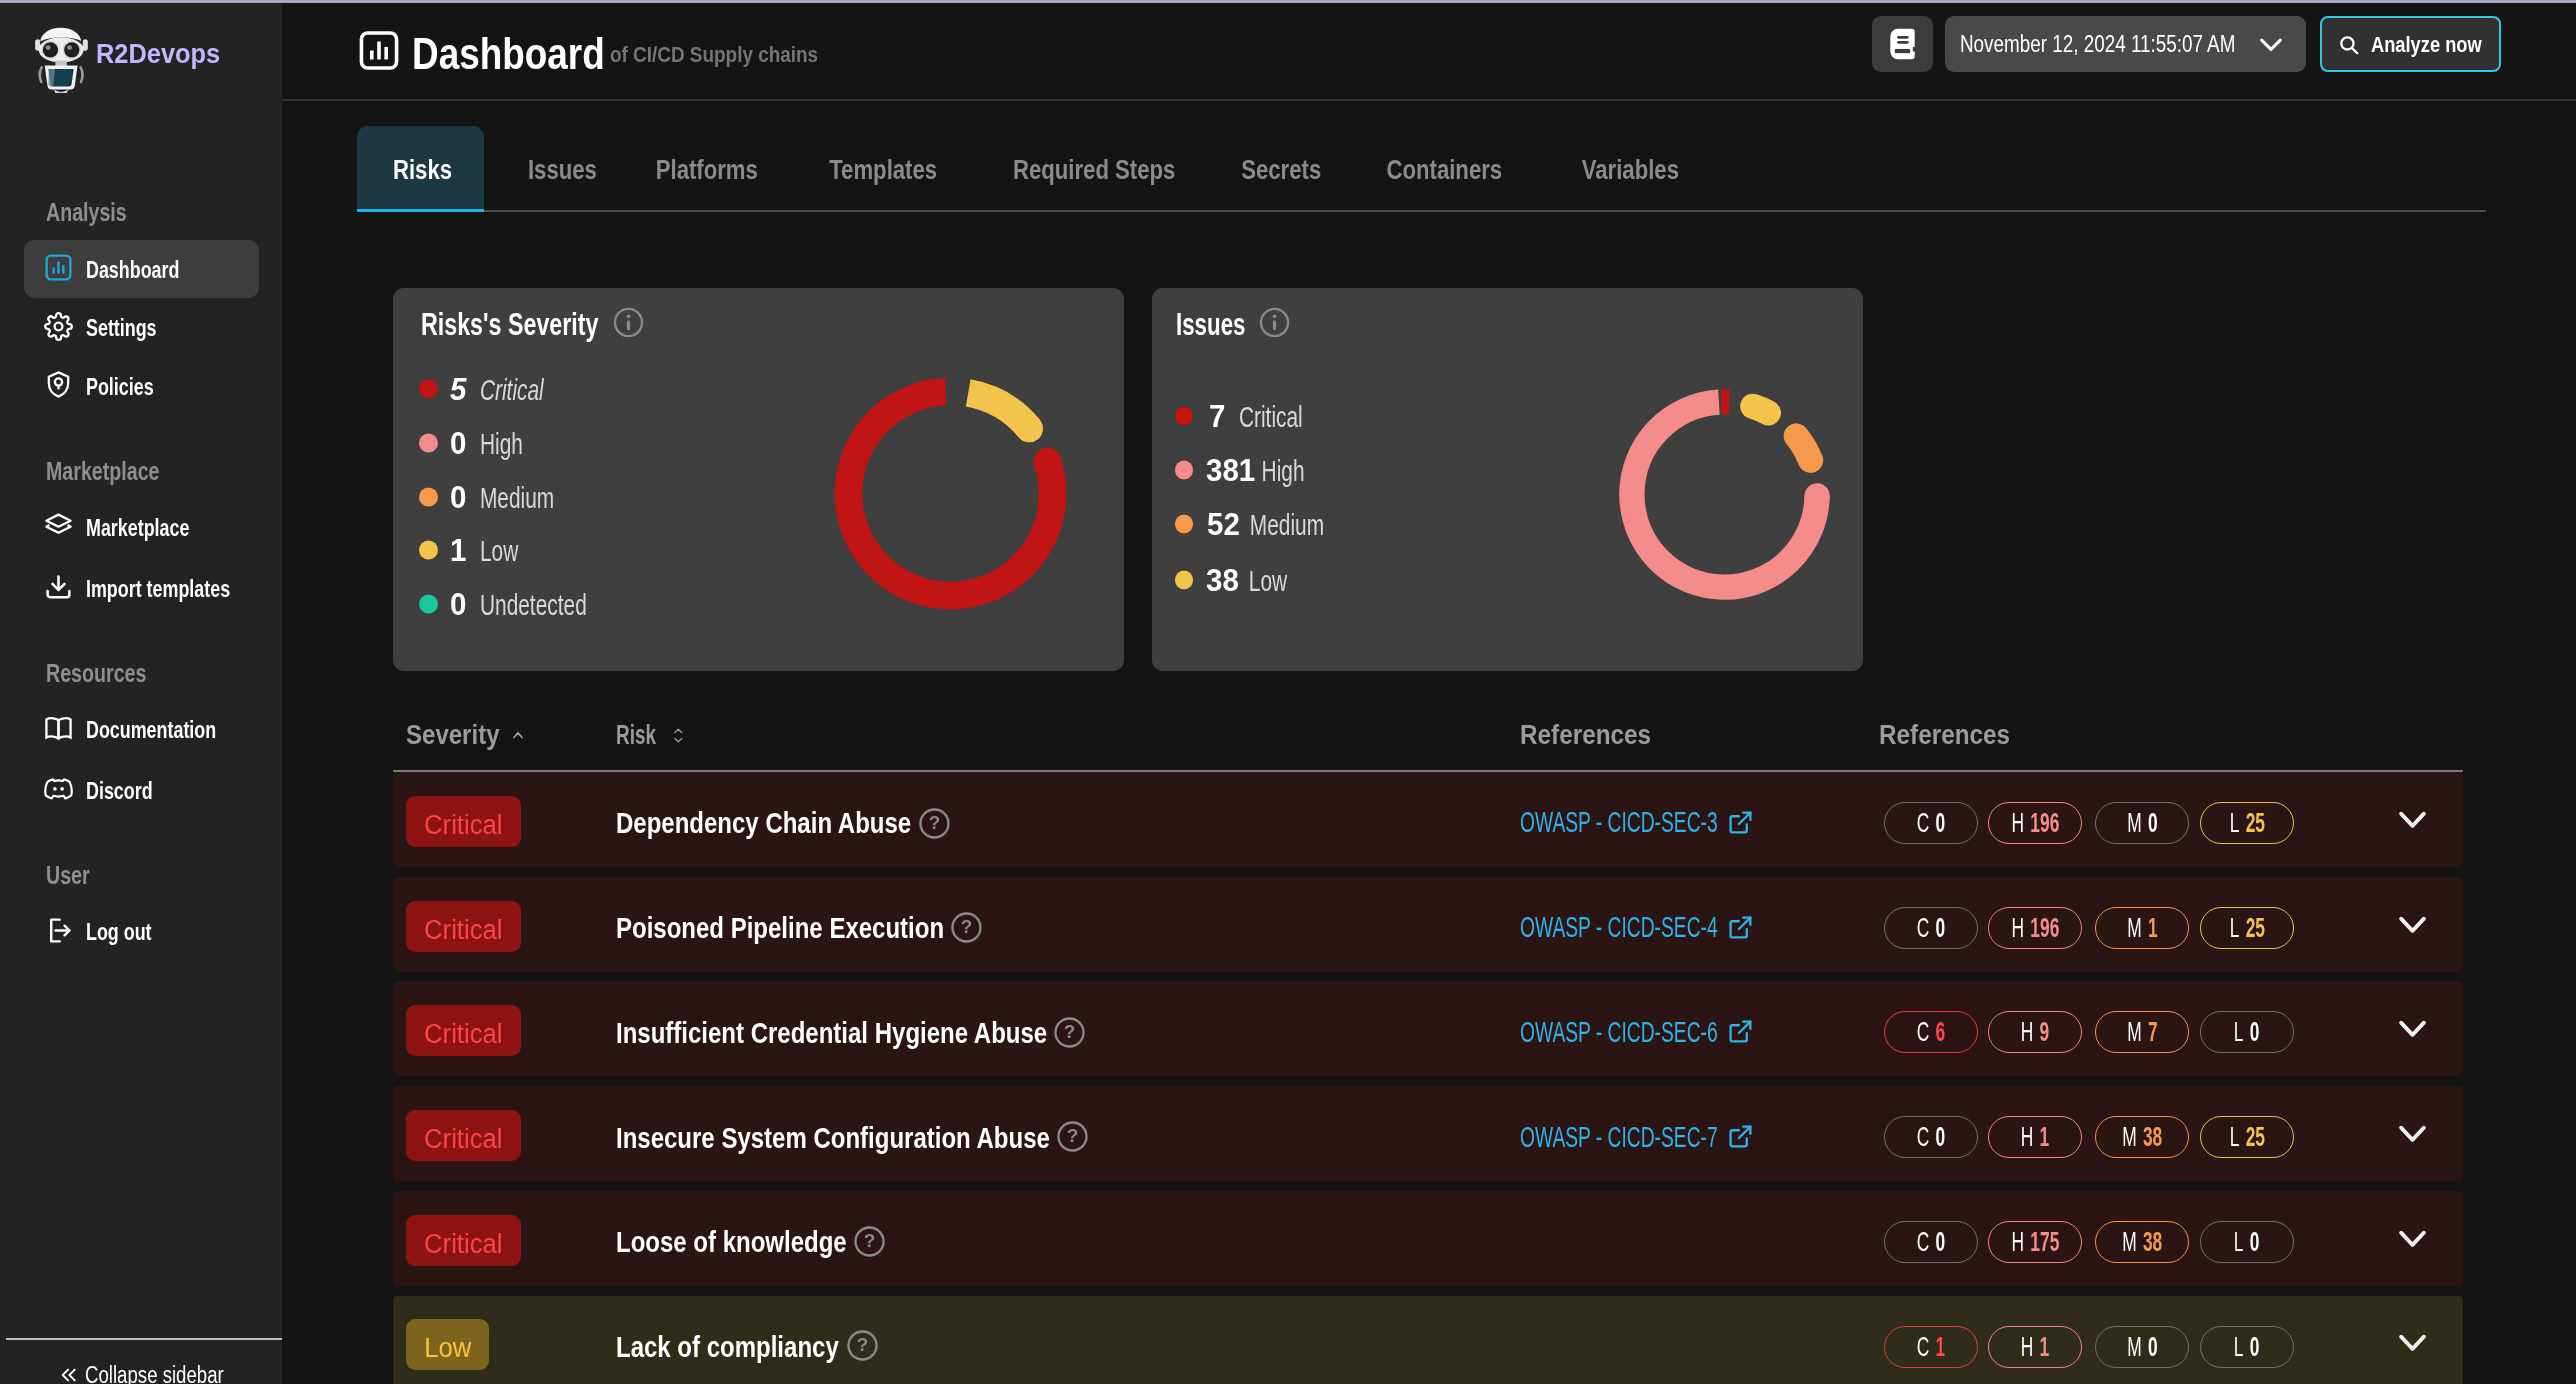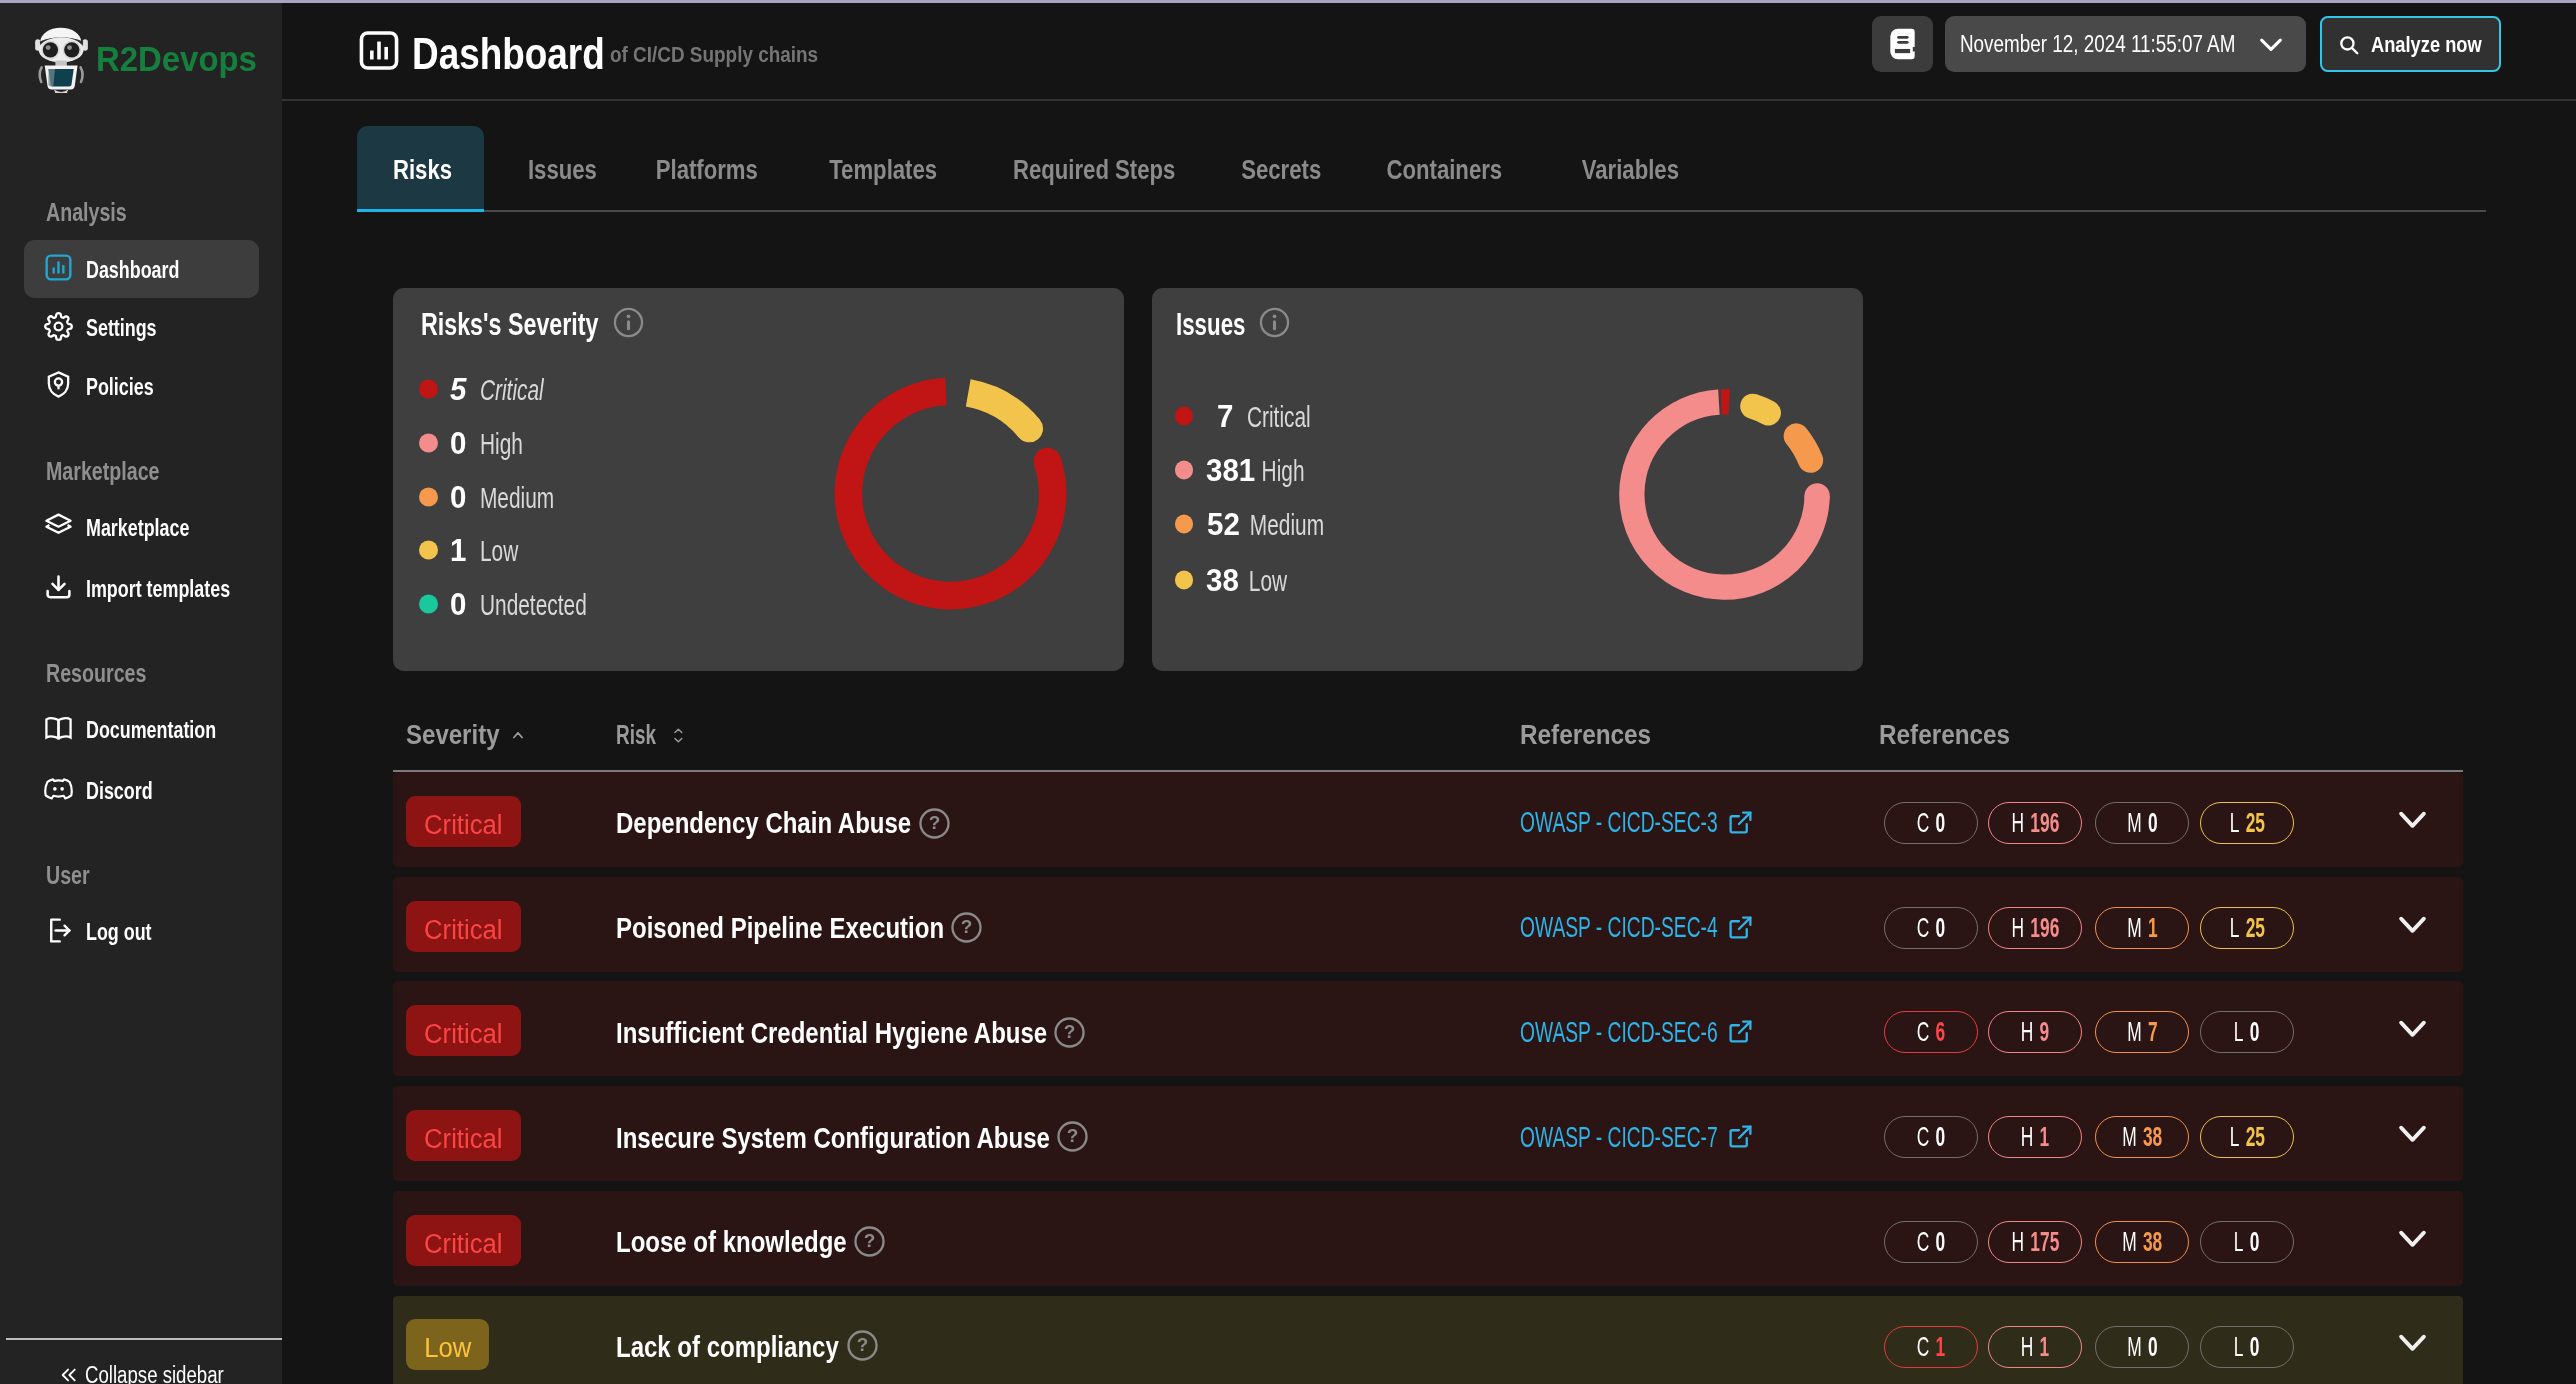--- a/index.html
+++ b/index.html
@@ -12,21 +12,21 @@
   .main { left:282px; top:3.1px; width:2294px; height:1382px; background:#141414; }
   .hdiv { left:282px; top:99px; width:2294px; height:1.5px; background:#333333; }
 
   
   .sbheading { color:#8f8f8f; font-weight:bold; font-size:26px; left:46px; }
   .sbheading .t { transform:scaleX(0.755); }
   .sbitem { color:#ffffff; font-weight:bold; font-size:24.5px; }
   .sbitem .t { transform:scaleX(0.73); }
   .sbactive { left:24px; width:235px; height:58px; background:#3d3d3e; border-radius:10.7px; }
   .sbtext { left:86px; }
-  .logo-text { left:96px; top:39px; font-size:35px; font-weight:bold; color:#15803d; }
+  .logo-text { left:96px; top:39px; font-size:27px; font-weight:bold; color:#c4b5fd; }
   .collapse-div { left:6.1px; top:1338px; width:276px; height:1.5px; background:#bdbdbd; }
   .collapse { left:85px; top:1362px; color:#ffffff; font-size:23px; }
 
   
   .iconbtn { left:1872px; top:16px; width:61px; height:56px; background:#3c3c3c; border-radius:9.2px; }
   .datebtn { left:1945px; top:16px; width:361px; height:56px; background:#494949; border-radius:9.2px; color:#ffffff; font-size:23px; }
   .analyzebtn { left:2320px; top:16px; width:181px; height:56px; background:#313131; border:2.3px solid #35c5e8; border-radius:7.7px; color:#ffffff; font-weight:bold; font-size:21.5px; }
   .pagetitle { left:412px; top:28px; font-size:45px; font-weight:bold; color:#ffffff; }
   .pagesub { left:610px; top:43px; font-size:21.5px; font-weight:bold; color:#757575; }
 
@@ -226,21 +226,21 @@
   </div>
 <div class="abs rowflex" style="left:419px; top:550px; transform:translateY(-50%); gap:12.3px;">
     <span style="width:19px;height:19px;border-radius:50%;background:#f3c44b;"></span>
     <span class="legend t"><b>1</b>&nbsp; Low</span>
   </div>
 <div class="abs rowflex" style="left:419px; top:604px; transform:translateY(-50%); gap:12.3px;">
     <span style="width:19px;height:19px;border-radius:50%;background:#19c99d;"></span>
     <span class="legend t"><b>0</b>&nbsp; Undetected</span>
   </div>
 
-<div class="abs rowflex" style="left:1175px; top:416px; transform:translateY(-50%); gap:24px;">
+<div class="abs rowflex" style="left:1175px; top:416px; transform:translateY(-50%); gap:16px;">
     <span style="width:18.4px;height:18.4px;border-radius:50%;background:#c11414;"></span>
     <span class="legend t"><b>7</b>&nbsp; Critical</span>
   </div>
 <div class="abs rowflex" style="left:1175px; top:470px; transform:translateY(-50%); gap:12.3px;">
     <span style="width:18.4px;height:18.4px;border-radius:50%;background:#f58c8c;"></span>
     <span class="legend t"><b>381</b>&nbsp; High</span>
   </div>
 <div class="abs rowflex" style="left:1175px; top:524px; transform:translateY(-50%); gap:14px;">
     <span style="width:18.4px;height:18.4px;border-radius:50%;background:#f5994d;"></span>
     <span class="legend t"><b>52</b>&nbsp; Medium</span>

